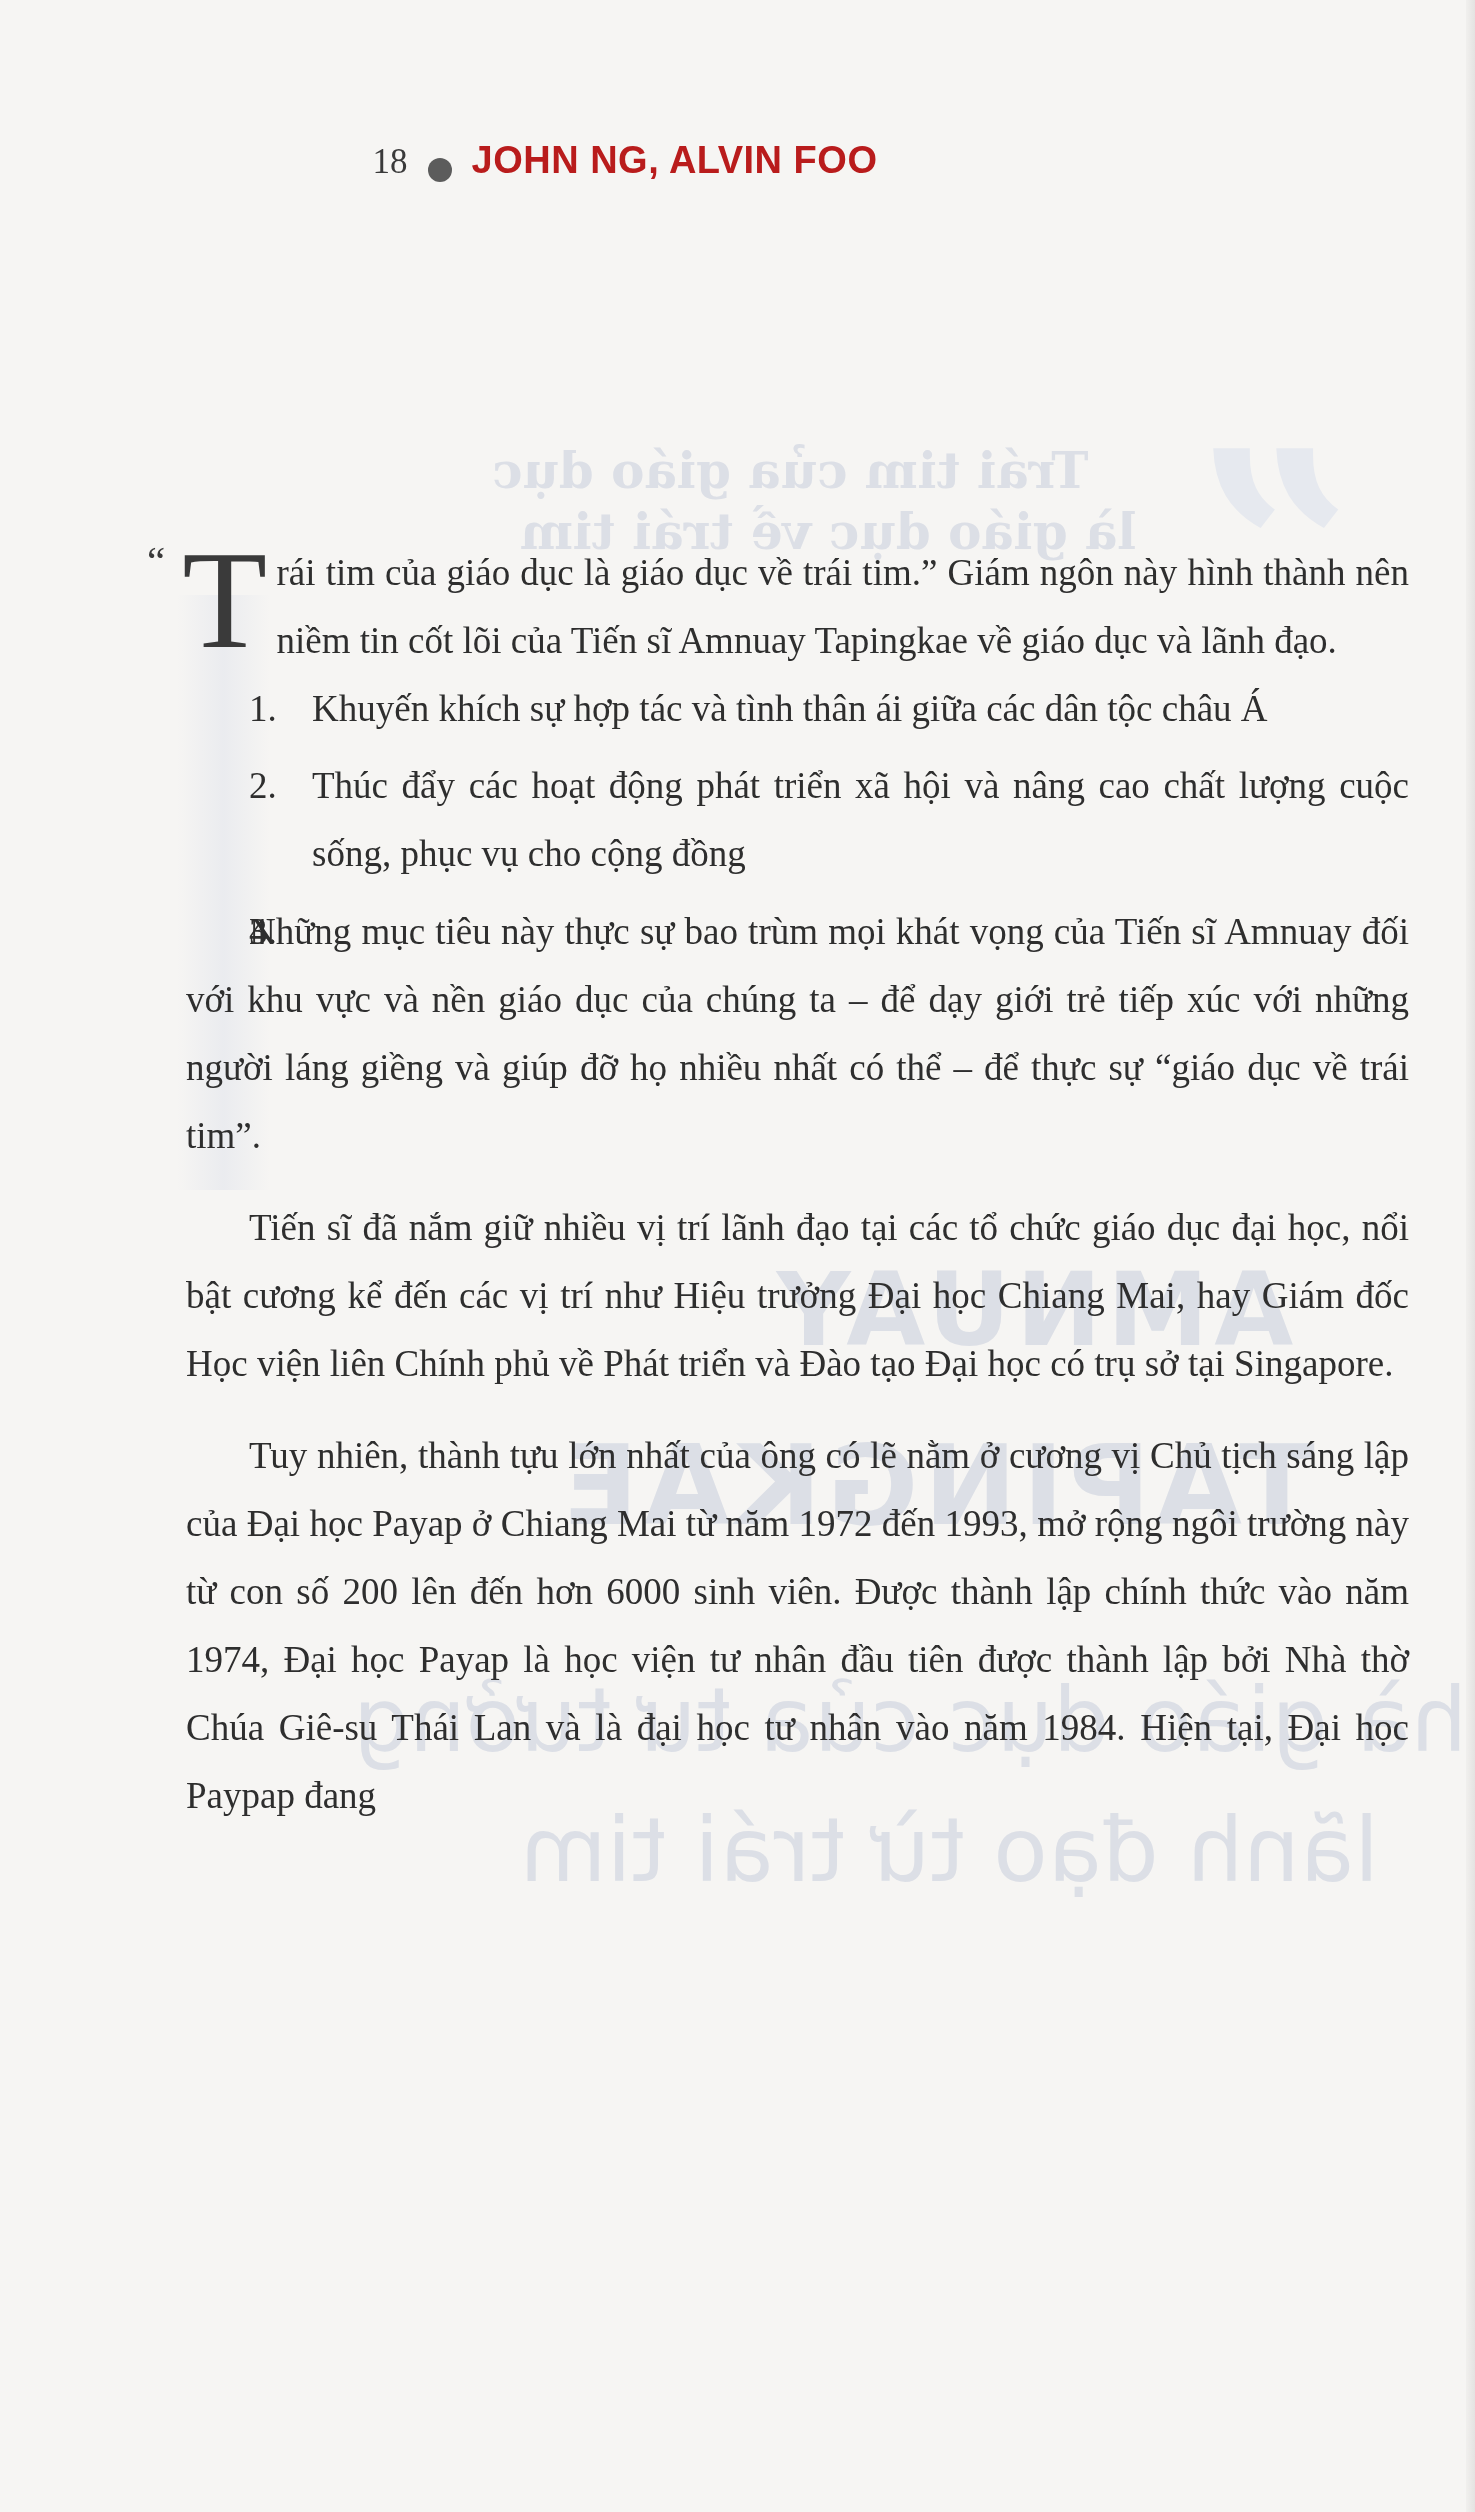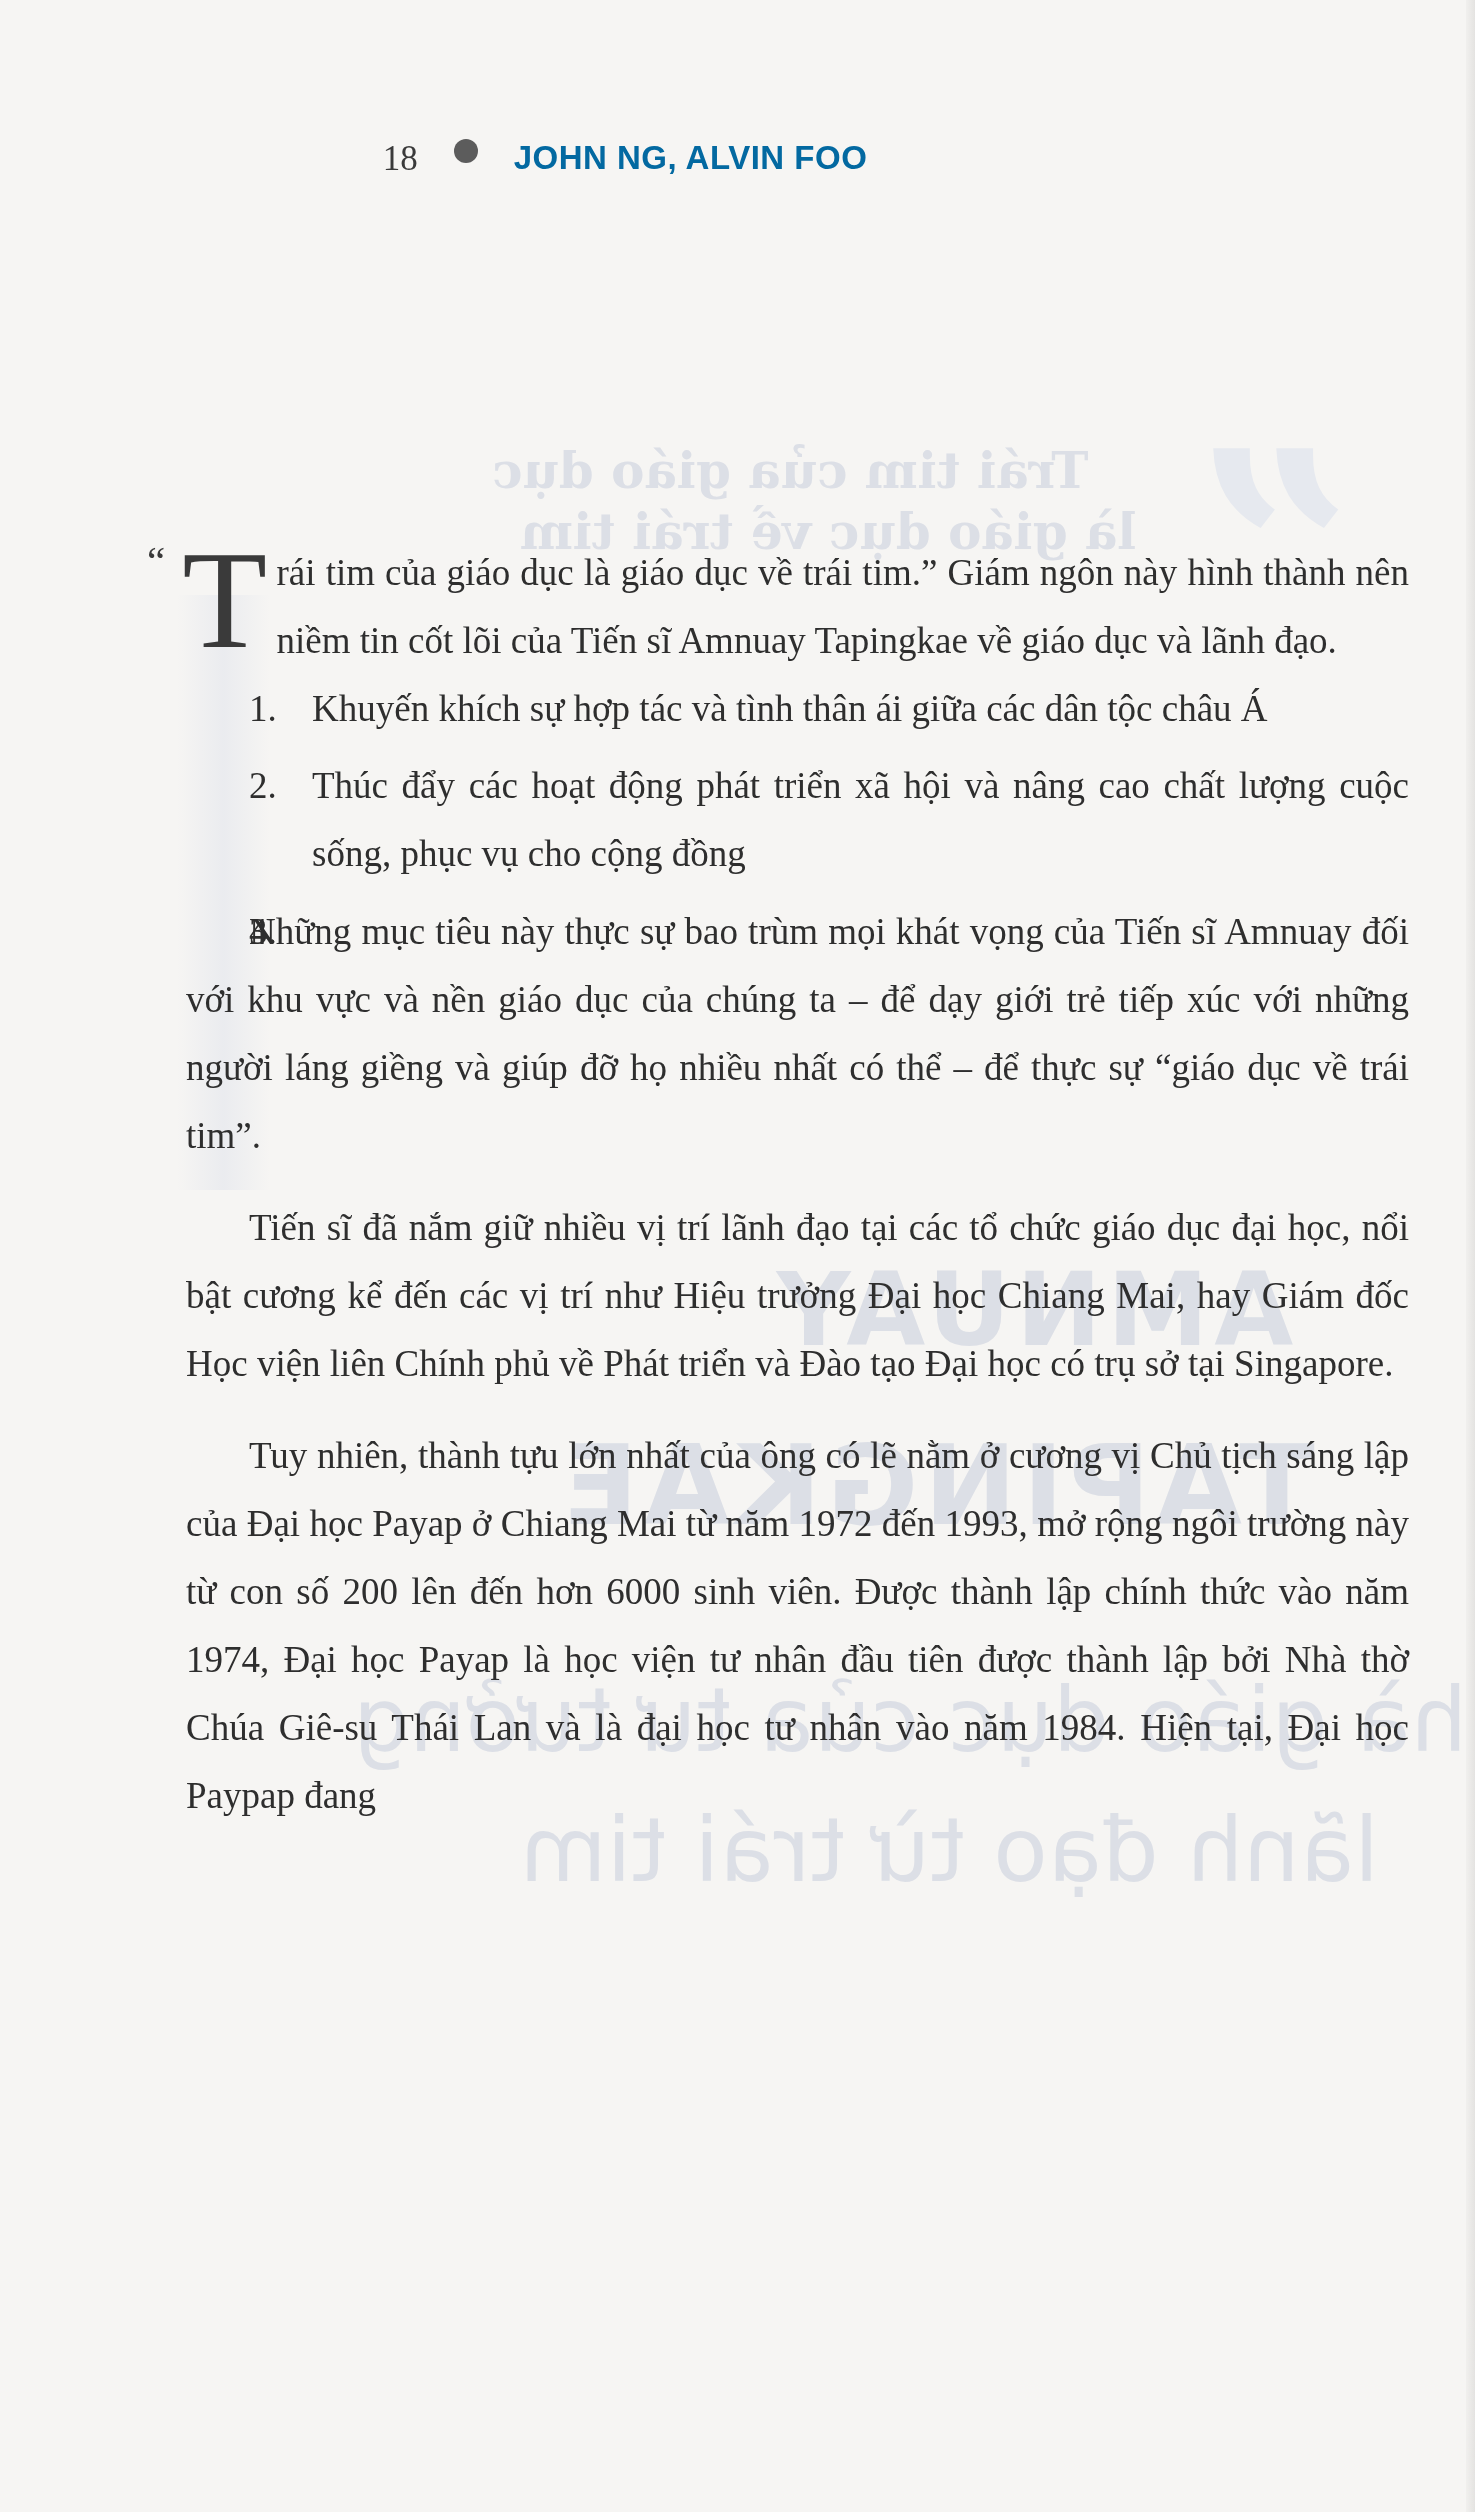--- a/index.html
+++ b/index.html
@@ -31,32 +31,32 @@
   .ghost-name2 { left: 557px; top: 1421px; font-size: 111px; font-weight: bold; font-family: "DejaVu Sans", sans-serif; letter-spacing: 5.6px; }
   .ghost-sub1 { left: 353px; top: 1668px; font-size: 89px; font-family: "DejaVu Sans", sans-serif; }
   .ghost-sub2 { left: 520px; top: 1798px; font-size: 89px; font-family: "DejaVu Sans", sans-serif; }
   .ghost-block {
     position: absolute; left: 177px; top: 595px; width: 93px; height: 595px;
     background: linear-gradient(to right, rgba(225,228,236,0.0), rgba(225,228,236,0.55), rgba(225,228,236,0.0));
   }
 
   .running-head {
     position: absolute; top: 139px; left: 0; width: 1250px;
-    display: flex; justify-content: center; align-items: flex-start; gap: 36px;
+    display: flex; justify-content: center; align-items: flex-end; gap: 20px;
   }
   .page-number {
     font-family: "Liberation Serif", serif; font-size: 35px; color: #3a3a3a;
   }
   .bullet-dot {
     width: 24px; height: 24px; border-radius: 50%; background: #5c5c5c;
     display: inline-block;
   }
   .author-name {
     font-family: "Liberation Sans", sans-serif; font-weight: bold;
-    font-size: 33px; color: #0369a1; letter-spacing: 0.5px;
+    font-size: 38px; color: #b91c1c; letter-spacing: 0.5px;
   }
 
   .body-text {
     position: absolute; left: 186px; top: 539px; width: 1223px;
     font-size: 37px; line-height: 68px;
   }
   .body-text p { margin: 0; text-align: justify; }
   .indent { text-indent: 63px; }
   .p-gap { margin-top: 24px !important; }
 

